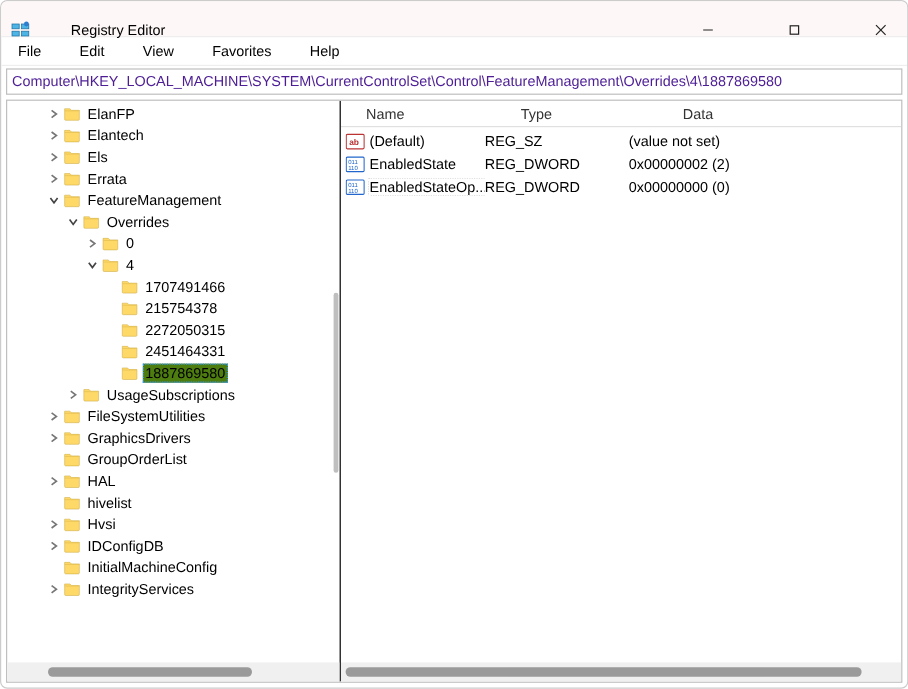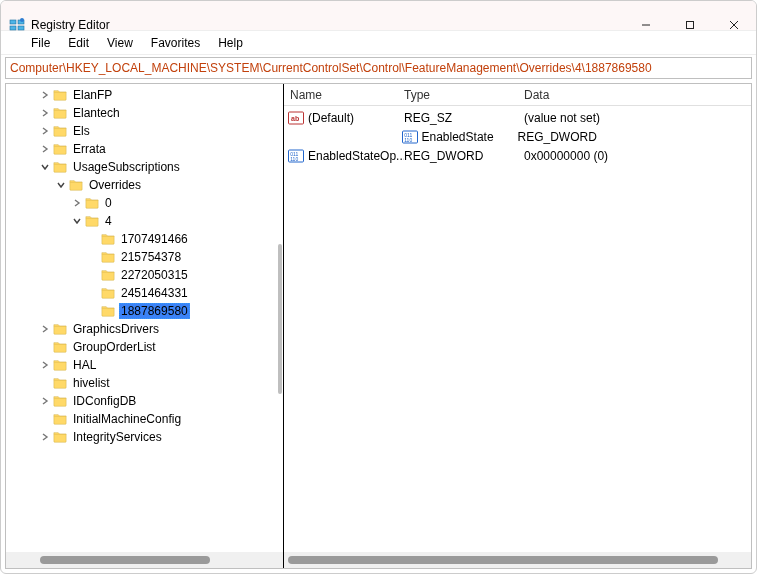--- a/index.html
+++ b/index.html
@@ -17,48 +17,49 @@
     flex-direction: column;
   }
   
   .titlebar {
     height: 30px;
     display: flex;
     align-items: center;
     padding: 18px 0 0 8px;
     background: #fdf7f7;
     border-bottom: 1px solid #eee;
+    gap: 28px;
   }
   .titlebar .app-icon {
     width: 16px; height: 16px; margin-right: 6px;
     display: flex; align-items: center; justify-content: center;
   }
   .titlebar .title { font-size: 12px; color: #000; }
   .titlebar .spacer { flex: 1; }
   .winbtn { width: 44px; height: 30px; display:flex; align-items:center; justify-content:center; color:#222; }
   
   .menubar {
     height: 24px;
     display: flex;
     align-items: center;
-    padding: 0 22px;
-    gap: 2px;
+    padding: 0 6px;
+    gap: 16px;
     border-bottom: 1px solid #eee;
   }
   .menubar .menuitem { padding: 2px 8px; }
   
   .addressbar {
     height: 22px;
     margin: 2px 4px;
     border: 1px solid #bfbfbf;
     display: flex;
     align-items: center;
     padding: 0 4px;
     font-size: 12px;
-    color: #c2410c;
+    color: #4c1d95;
     background: #fff;
   }
   
   .mainarea {
     flex: 1;
     display: flex;
     margin: 2px 4px 4px 4px;
     border: 1px solid #bfbfbf;
     overflow: hidden;
     position: relative;
@@ -75,33 +76,33 @@
     overflow: hidden;
     display:flex; flex-direction:column;
   }
   .scroll-body { flex:1; overflow:hidden; padding-top:2px; }
   
   .trow { display:flex; align-items:center; height:18px; white-space:nowrap; }
   .trow .indent { display:inline-block; }
   .trow .arrow { width:14px; height:14px; display:inline-flex; align-items:center; justify-content:center; color:#555; font-size:9px; }
   .trow .folder { width:16px; height:14px; margin-right:3px; display:inline-flex; align-items:center; justify-content:center; }
   .trow .label { padding: 0 2px; }
-  .trow.selected .label { background:#3b82f6; border:1px dotted #3399ff; padding:0 1px; }
+  .trow.selected .label { background:#4d7c0f; border:1px dotted #3399ff; padding:0 1px; }
   
   .list-header {
     height: 22px;
     display:flex;
     align-items:center;
     border-bottom: 1px solid #e0e0e0;
     color:#333;
   }
   .col-name { width: 120px; padding-left:6px; }
   .col-type { width: 120px; }
   .col-data { flex:1; }
-  .list-header .col { border-right:1px solid transparent; }
+  .list-header .col { border-right:1px solid transparent;margin-left:15px; }
   .lrow { height:19px; display:flex; align-items:center;justify-content:center; }
   .lrow .valicon { width:16px; height:16px; margin:0 3px 0 4px; display:inline-flex; align-items:center; justify-content:center; }
   .lrow .vname { width: 97px; overflow:hidden; text-overflow:ellipsis; white-space:nowrap; }
   .lrow.selected .vname-wrap { outline:1px dotted #666; }
   .vname-wrap { display:inline-block; padding:0 1px;}
   
   .hscroll { height:16px; background:#f0f0f0; display:flex; align-items:center; }
   .hscroll .thumb { height:8px; background:#9a9a9a; border-radius:4px; margin-left:34px; width:170px; }
   .vscroll-handle {
     position:absolute; right:1px; top:160px; width:4px; height:150px; background:#bfbfbf; border-radius:2px;
@@ -216,21 +217,21 @@
           <span class="arrow">
             <svg width="8" height="8" viewBox="0 0 8 8">
               <path d="M1 2 L4 6 L7 2" fill="none" stroke="#444" stroke-width="1.4"></path>
             </svg>
           </span>
           <span class="folder">
             <svg width="16" height="14" viewBox="0 0 16 16">
               <use href="#folder-icon"></use>
             </svg>
           </span>
-          <span class="label">UsageSubscriptions</span>
+          <span class="label">FeatureManagement</span>
         </div>
         <div class="trow">
           <span class="indent" style="width: 48px;"></span>
           <span class="arrow">
             <svg width="8" height="8" viewBox="0 0 8 8">
               <path d="M1 2 L4 6 L7 2" fill="none" stroke="#444" stroke-width="1.4"></path>
             </svg>
           </span>
           <span class="folder">
             <svg width="16" height="14" viewBox="0 0 16 16">
@@ -311,20 +312,48 @@
           <span class="indent" style="width: 80px;"></span>
           <span class="arrow"></span>
           <span class="folder">
             <svg width="16" height="14" viewBox="0 0 16 16">
               <use href="#folder-icon"></use>
             </svg>
           </span>
           <span class="label">1887869580</span>
         </div>
         <div class="trow">
+          <span class="indent" style="width: 48px;"></span>
+          <span class="arrow">
+            <svg width="8" height="8" viewBox="0 0 8 8">
+              <path d="M2 1 L6 4 L2 7" fill="none" stroke="#777" stroke-width="1.4"></path>
+            </svg>
+          </span>
+          <span class="folder">
+            <svg width="16" height="14" viewBox="0 0 16 16">
+              <use href="#folder-icon"></use>
+            </svg>
+          </span>
+          <span class="label">UsageSubscriptions</span>
+        </div>
+        <div class="trow">
+          <span class="indent" style="width: 32px;"></span>
+          <span class="arrow">
+            <svg width="8" height="8" viewBox="0 0 8 8">
+              <path d="M2 1 L6 4 L2 7" fill="none" stroke="#777" stroke-width="1.4"></path>
+            </svg>
+          </span>
+          <span class="folder">
+            <svg width="16" height="14" viewBox="0 0 16 16">
+              <use href="#folder-icon"></use>
+            </svg>
+          </span>
+          <span class="label">FileSystemUtilities</span>
+        </div>
+        <div class="trow">
           <span class="indent" style="width: 32px;"></span>
           <span class="arrow">
             <svg width="8" height="8" viewBox="0 0 8 8">
               <path d="M2 1 L6 4 L2 7" fill="none" stroke="#777" stroke-width="1.4"></path>
             </svg>
           </span>
           <span class="folder">
             <svg width="16" height="14" viewBox="0 0 16 16">
               <use href="#folder-icon"></use>
             </svg>
@@ -357,20 +386,34 @@
         </div>
         <div class="trow">
           <span class="indent" style="width: 32px;"></span>
           <span class="arrow"></span>
           <span class="folder">
             <svg width="16" height="14" viewBox="0 0 16 16">
               <use href="#folder-icon"></use>
             </svg>
           </span>
           <span class="label">hivelist</span>
+        </div>
+        <div class="trow">
+          <span class="indent" style="width: 32px;"></span>
+          <span class="arrow">
+            <svg width="8" height="8" viewBox="0 0 8 8">
+              <path d="M2 1 L6 4 L2 7" fill="none" stroke="#777" stroke-width="1.4"></path>
+            </svg>
+          </span>
+          <span class="folder">
+            <svg width="16" height="14" viewBox="0 0 16 16">
+              <use href="#folder-icon"></use>
+            </svg>
+          </span>
+          <span class="label">Hvsi</span>
         </div>
         <div class="trow">
           <span class="indent" style="width: 32px;"></span>
           <span class="arrow">
             <svg width="8" height="8" viewBox="0 0 8 8">
               <path d="M2 1 L6 4 L2 7" fill="none" stroke="#777" stroke-width="1.4"></path>
             </svg>
           </span>
           <span class="folder">
             <svg width="16" height="14" viewBox="0 0 16 16">
@@ -427,20 +470,21 @@
           <span class="col-data">(value not set)</span>
         </div>
         <div class="lrow">
           <span class="valicon">
             <svg width="16" height="16" viewBox="0 0 16 16">
               <use href="#binary-icon"></use>
             </svg>
           </span>
           <span class="vname"><span class="vname-wrap">EnabledState</span></span>
           <span class="col-type">REG_DWORD</span>
+          <span class="col-data">0x00000002 (2)</span>
         </div>
         <div class="lrow selected">
           <span class="valicon">
             <svg width="16" height="16" viewBox="0 0 16 16">
               <use href="#binary-icon"></use>
             </svg>
           </span>
           <span class="vname"><span class="vname-wrap">EnabledStateOp...</span></span>
           <span class="col-type">REG_DWORD</span>
           <span class="col-data">0x00000000 (0)</span>

